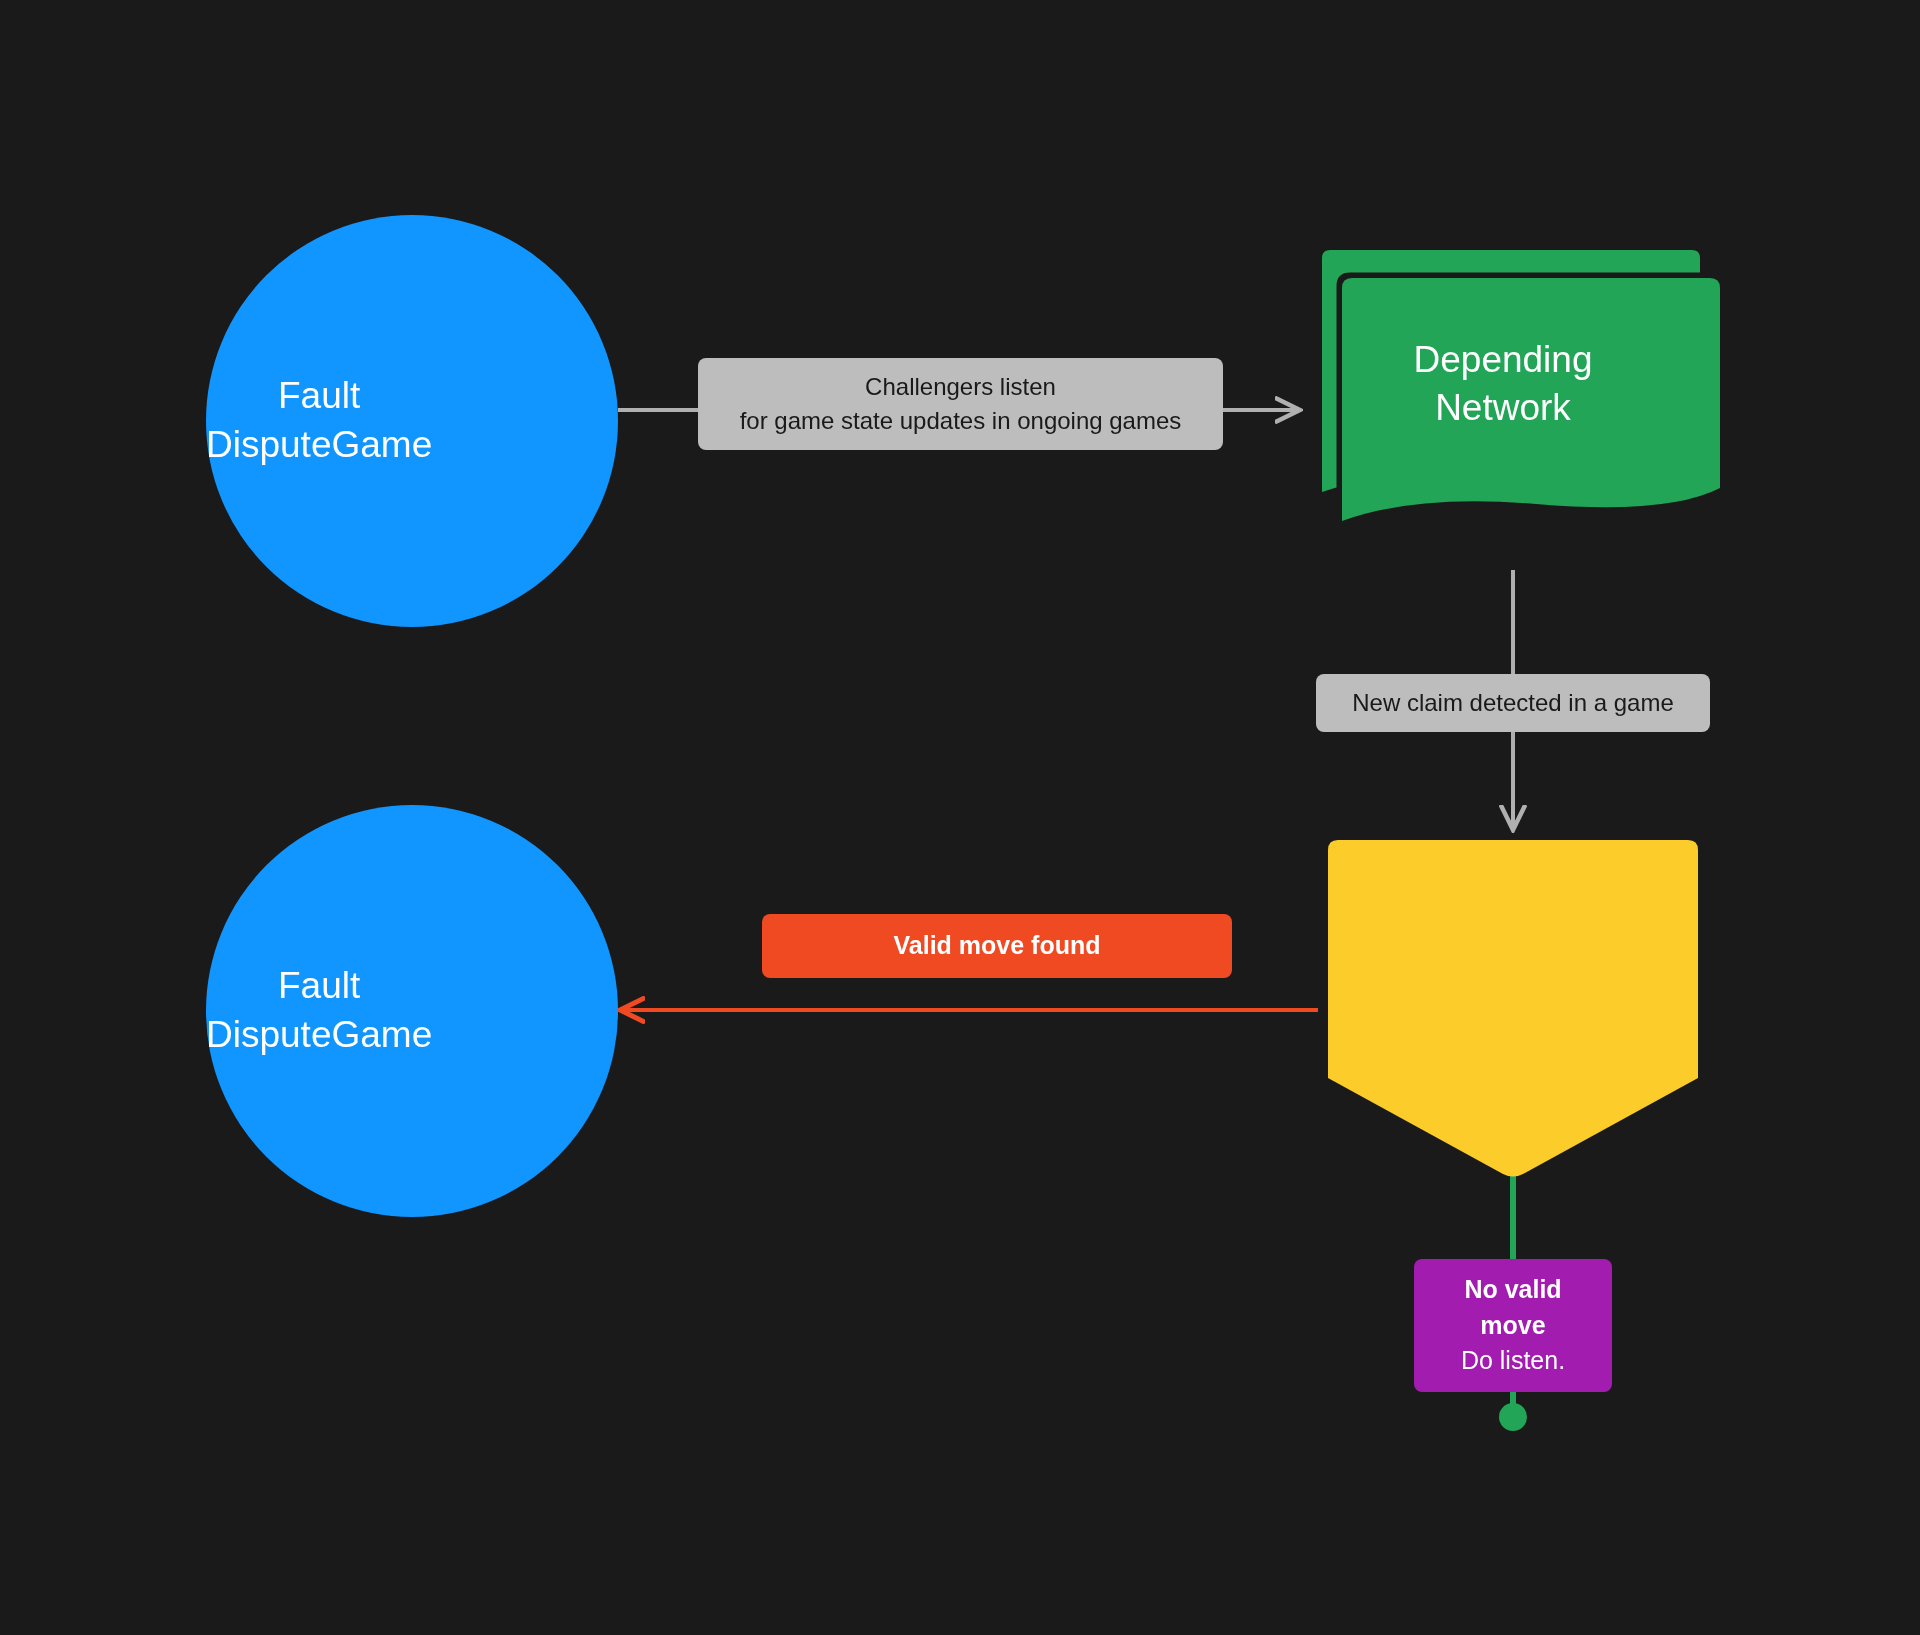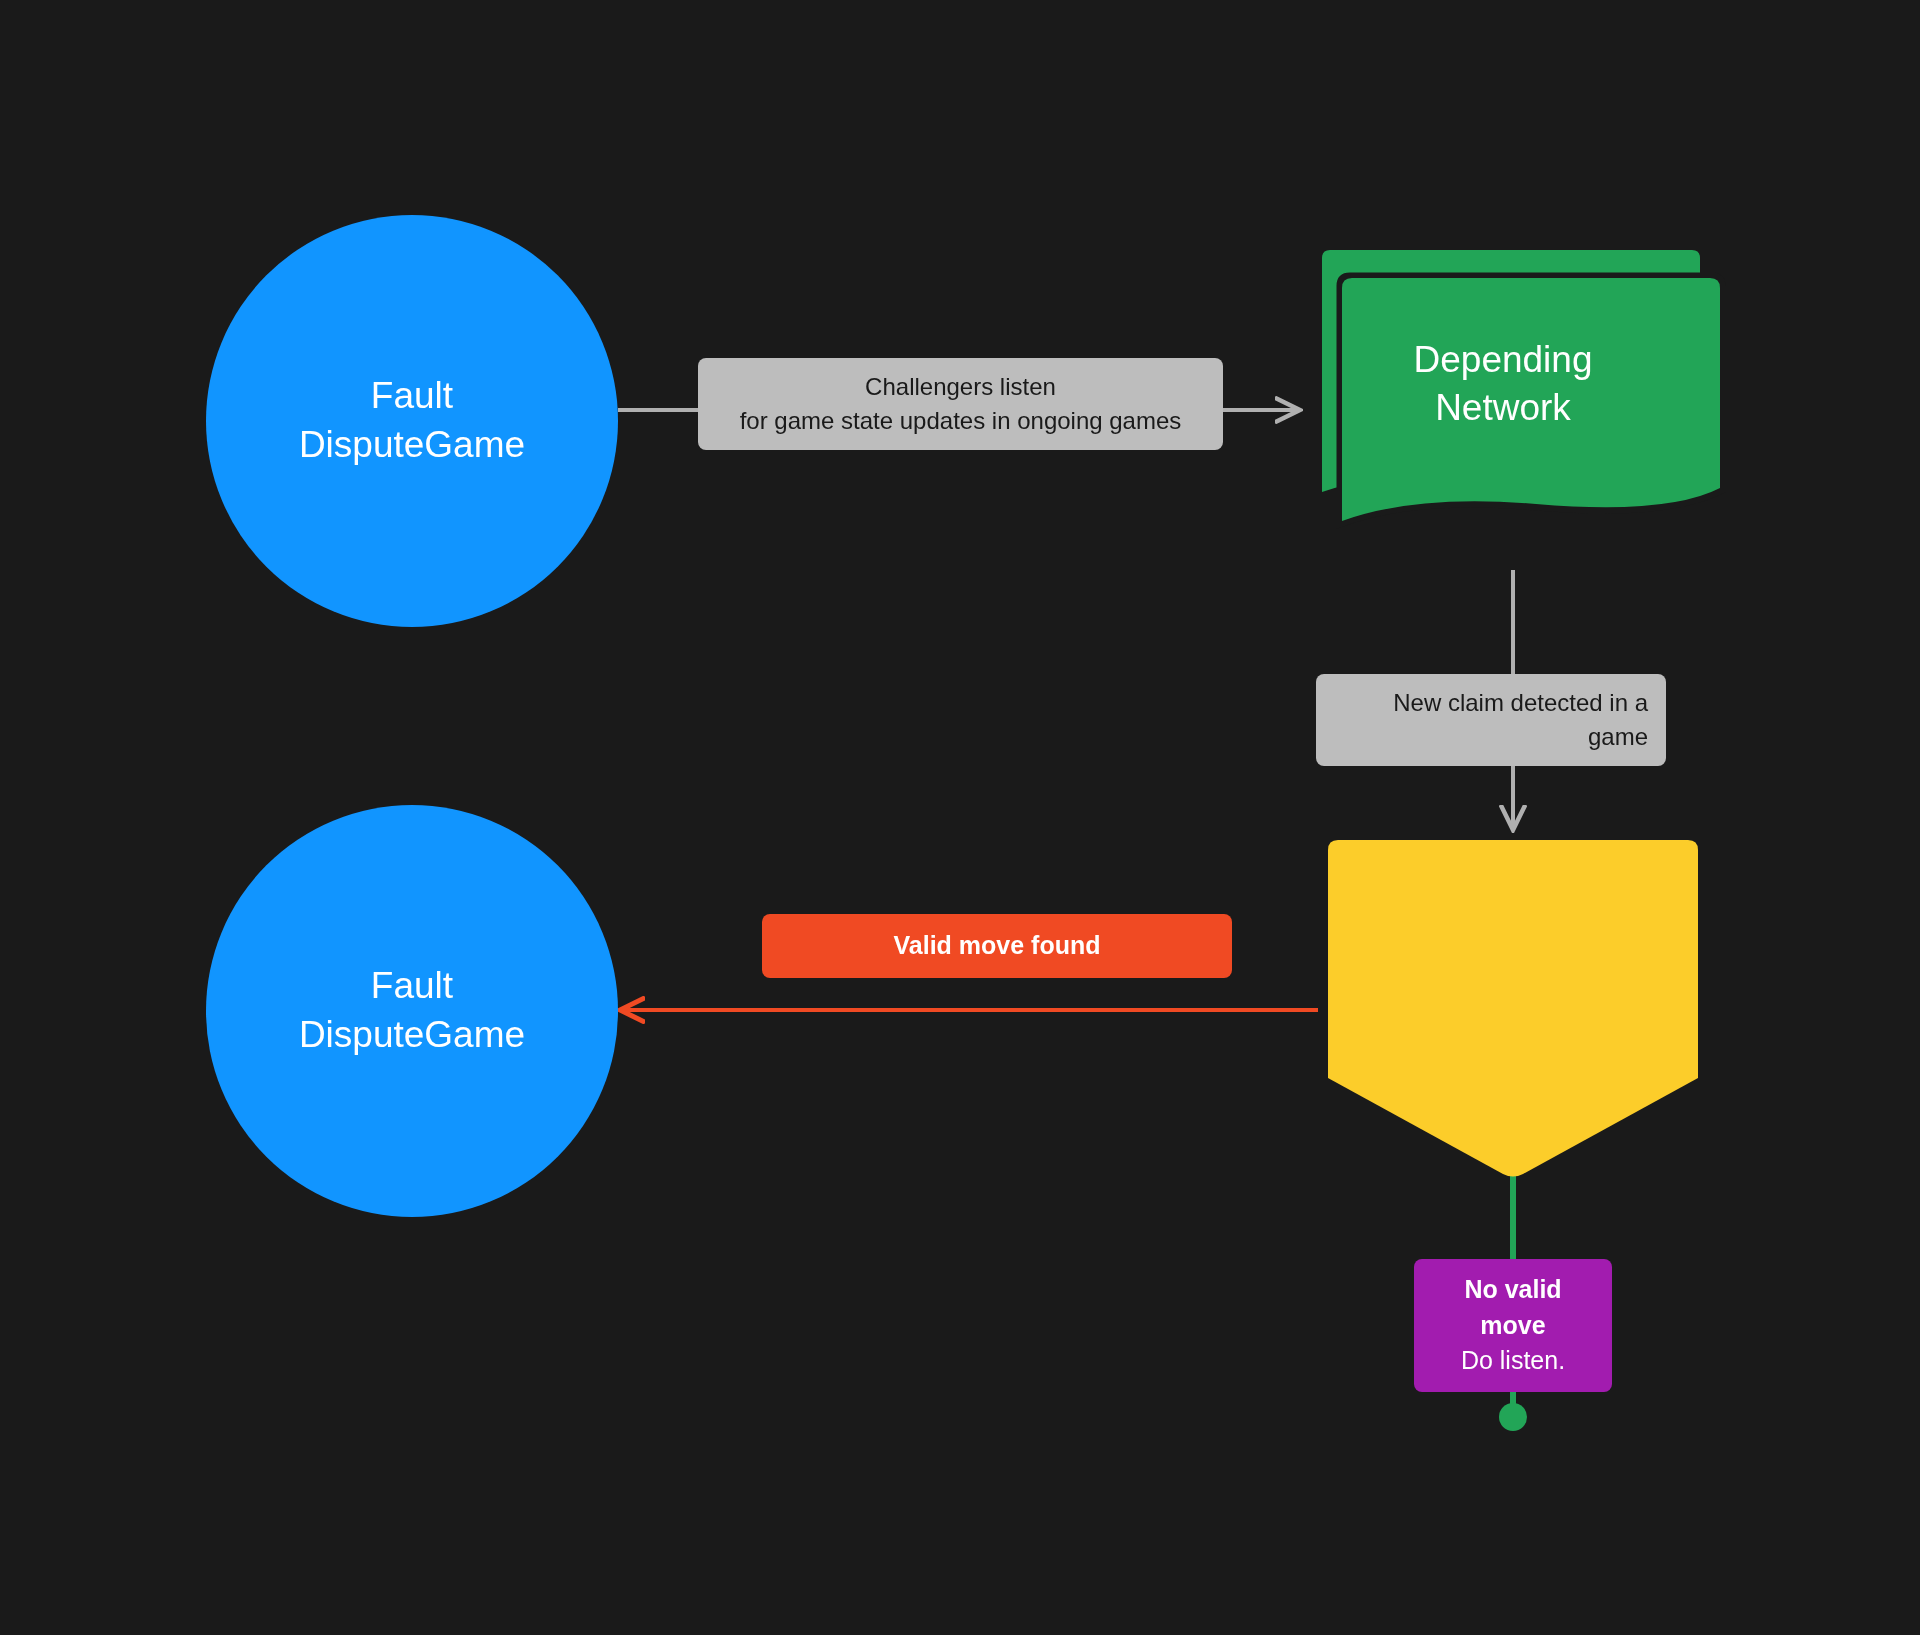--- a/index.html
+++ b/index.html
@@ -18,21 +18,21 @@
     overflow: hidden;
   }
 
   
   .circle-node {
     position: absolute;
     border-radius: 50%;
     background: #1195ff;
     display: flex;
     align-items: center;
-    justify-content: center;
+    justify-content: flex-start;
     text-align: center;
     color: #ffffff;
     font-size: 37px;
     line-height: 1.32;
     z-index: 5;
   }
   .circle-node .label-text {
     white-space: pre-line;
   }
 
@@ -174,21 +174,21 @@
       <path d="M24 40 Q24 30 34 30 L392 30 Q402 30 402 40 L402 240
                Q350 267 218 256 Q98 246 24 273 Z" fill="#22a557"></path>
     </svg>
     <div class="doc-label">Depending
 Network</div>
   </div>
 
   <div class="edge-label gray" style="left:698px; top:358px; width:525px;">Challengers listen
 for game state updates in ongoing games</div>
 
-  <div class="edge-label gray" style="left:1316px; top:674px; width:350px;text-align:right;">New claim detected in a game</div>
+  <div class="edge-label gray" style="left:1316px; top:674px; width:394px;">New claim detected in a game</div>
 
   <div class="pent-node" style="left:1318px; top:838px; width:390px; height:340px;">
     <svg width="390" height="340" viewBox="0 0 390 340">
       <path d="M10 12 Q10 2 20 2 L370 2 Q380 2 380 12 L380 240
                L205 336 Q195 341 185 336 L10 240 Z" fill="#fccd2a"></path>
     </svg>
   </div>
 
   <div class="circle-node" style="left:206px; top:805px; width:412px; height:412px;">
     <span class="label-text">Fault

